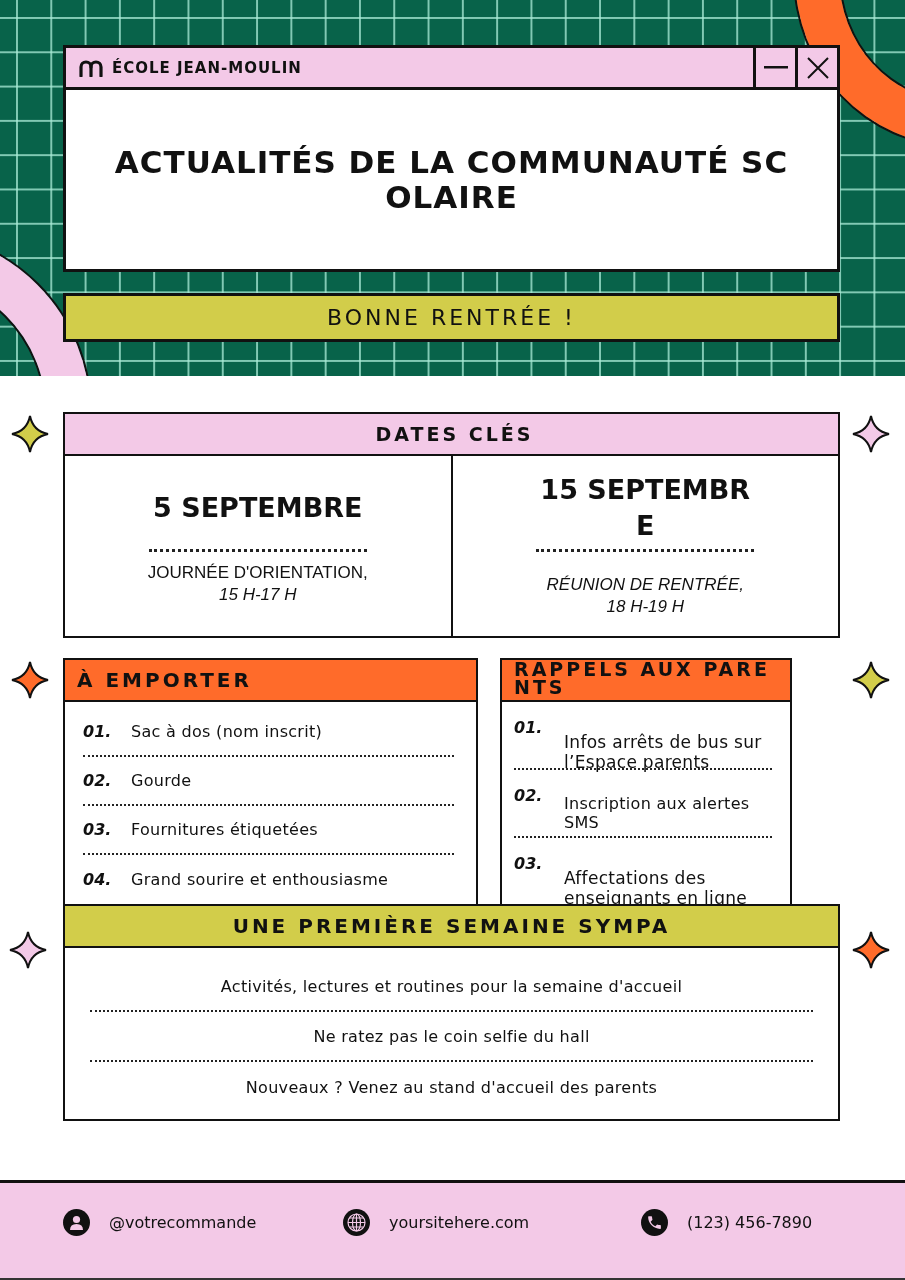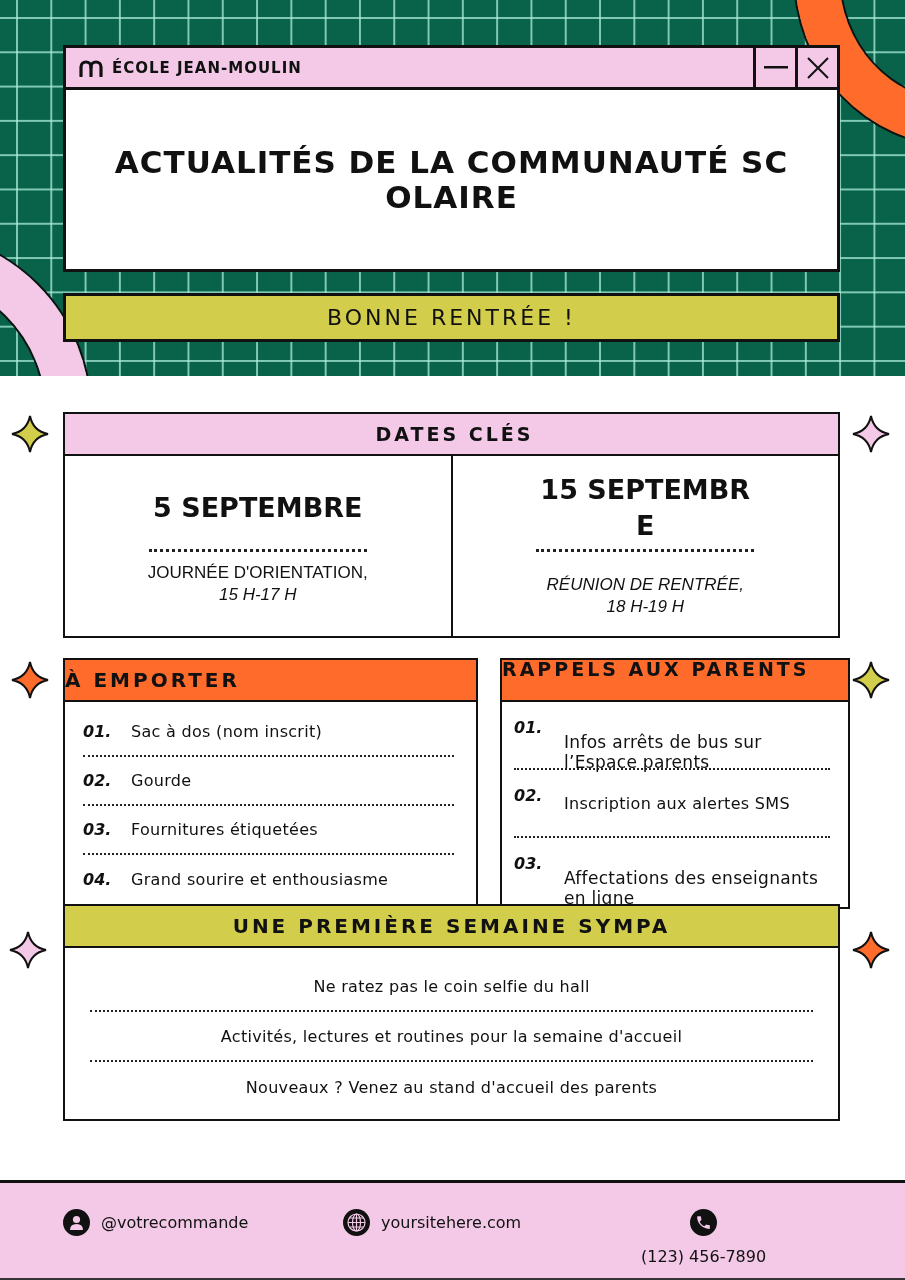--- a/index.html
+++ b/index.html
@@ -79,28 +79,28 @@
   .date-big {
     font-weight: bold; font-size: 27px; line-height: 1.3; word-break: break-all;
     min-height: 75px; display: flex; align-items: center; justify-content: center; width: 220px;
   }
   .date-big.single { font-size: 33px; min-height: 75px; }
   .dotline { width: 218px; border-bottom: 3px dotted #222; margin: 4px 0 10px 0; }
   .date-desc { font-family: "Liberation Sans", sans-serif; font-size: 17px; line-height: 1.35; word-break: break-all; }
   .date-time { font-family: "Liberation Sans", sans-serif; font-style: italic; font-size: 17px; }
 
   .bring { left: 63px; top: 658px; width: 415px; height: 251px; }
-  .bring .box-head, .rem .box-head { height: 42px; background: #ff6b2a; font-size: 20px; }
+  .bring .box-head, .rem .box-head { height: 42px; background: #ff6b2a; font-size: 20px; padding-left: 12px; }
   .list { padding: 0 22px 0 18px; }
   .list-item { display: flex; align-items: center; height: 49px; border-bottom: 2px dotted #222; }
   .list-item:last-child { border-bottom: none; }
   .num { font-style: italic; font-weight: bold; font-size: 16px; width: 48px; flex-shrink: 0; }
   .item-text { font-size: 16px; letter-spacing: 0.3px; }
 
-  .rem { left: 500px; top: 658px; width: 350px; height: 251px; }
+  .rem { left: 500px; top: 658px; width: 292px; height: 251px; }
   .rem .box-head {
     align-items: flex-start; font-size: 19px; line-height: 0.95; overflow: hidden;
     word-break: break-all; padding-top: 0; padding-right: 20px;
   }
   .rem-list { padding: 0 18px 0 12px; }
   .rem-item { height: 68px; border-bottom: 2px dotted #222; position: relative; }
   .rem-item:last-child { border-bottom: none; }
   .rem-item .num { position: absolute; left: 0; top: 16px; }
   .rem-item .item-text { position: absolute; left: 50px; top: 30px; font-size: 17px; }
   .rem-item .item-text.lg { font-size: 16px; top: 24px; }
@@ -108,21 +108,21 @@
   .week { left: 63px; top: 904px; width: 777px; height: 217px; }
   .week .box-head { height: 42px; background: #d2cd4a; justify-content: center; font-size: 20px; }
   .week-list { padding: 14px 25px 0 25px; }
   .week-item { height: 50px; display: flex; align-items: center; justify-content: center; border-bottom: 2px dotted #222; font-size: 16px; letter-spacing: 0.3px; }
   .week-item:last-child { border-bottom: none; }
 
   .footer {
     position: absolute; left: 0; top: 1180px; width: 905px; height: 100px;
     background: #f3c9e7; border-top: 3px solid #111; border-bottom: 2px solid #333;
   }
-  .contact { position: absolute; top: 26px; display: flex; align-items: center; gap: 11px; font-size: 16px; }
+  .contact { position: absolute; top: 26px; display: flex; align-items: center; gap: 19px; font-size: 16px; }
   .contact-icon { width: 27px; height: 27px; border-radius: 50%; background: #111; display: flex; align-items: center; justify-content: center; }
 </style>
 </head>
 <body>
 
 <div class="hero">
   <div class="arc arc-orange"></div>
   <div class="arc arc-pink"></div>
 
   <div class="window">
@@ -228,22 +228,22 @@
     <div class="rem-item">
       <span class="num">03.</span>
       <span class="item-text">Affectations des enseignants en ligne</span>
     </div>
   </div>
 </section>
 
 <section class="box week">
   <div class="box-head">UNE PREMIÈRE SEMAINE SYMPA</div>
   <div class="week-list">
+    <div class="week-item">Activités, lectures et routines pour la semaine d'accueil</div>
     <div class="week-item">Ne ratez pas le coin selfie du hall</div>
-    <div class="week-item">Activités, lectures et routines pour la semaine d'accueil</div>
     <div class="week-item">Nouveaux ? Venez au stand d'accueil des parents</div>
   </div>
 </section>
 
 <footer class="footer">
   <div class="contact" style="left:63px;">
     <span class="contact-icon">
       <svg width="17" height="17" viewBox="0 0 17 17">
           <circle cx="8.5" cy="5.5" r="3.6" fill="#f3c9e7"></circle>
           <path d="M2 16 Q2 10 8.5 10 Q15 10 15 16Z" fill="#f3c9e7"></path>
@@ -254,21 +254,21 @@
   <div class="contact" style="left:343px;">
     <span class="contact-icon">
       <svg width="21" height="21" viewBox="0 0 21 21" fill="none" stroke="#f3c9e7" stroke-width="1.2">
           <circle cx="10.5" cy="10.5" r="8.5"></circle>
           <ellipse cx="10.5" cy="10.5" rx="4" ry="8.5"></ellipse>
           <path d="M2 10.5 H19 M3.5 6 H17.5 M3.5 15 H17.5 M10.5 2 V19"></path>
         </svg>
     </span>
     <span>yoursitehere.com</span>
   </div>
-  <div class="contact" style="left:641px;flex-direction:column;">
+  <div class="contact" style="left:641px;">
     <span class="contact-icon">
       <svg width="17" height="17" viewBox="0 0 24 24">
           <path d="M6.6 10.8c1.4 2.8 3.8 5.1 6.6 6.6l2.2-2.2c.3-.3.7-.4 1-.2 1.1.4 2.3.6 3.6.6.6 0 1 .4 1 1V20c0 .6-.4 1-1 1C10.6 21 3 13.4 3 4c0-.6.4-1 1-1h3.5c.6 0 1 .4 1 1 0 1.3.2 2.5.6 3.6.1.3 0 .7-.2 1z" fill="#f3c9e7"></path>
         </svg>
     </span>
     <span>(123) 456-7890</span>
   </div>
 </footer>
 
 </body></html>

